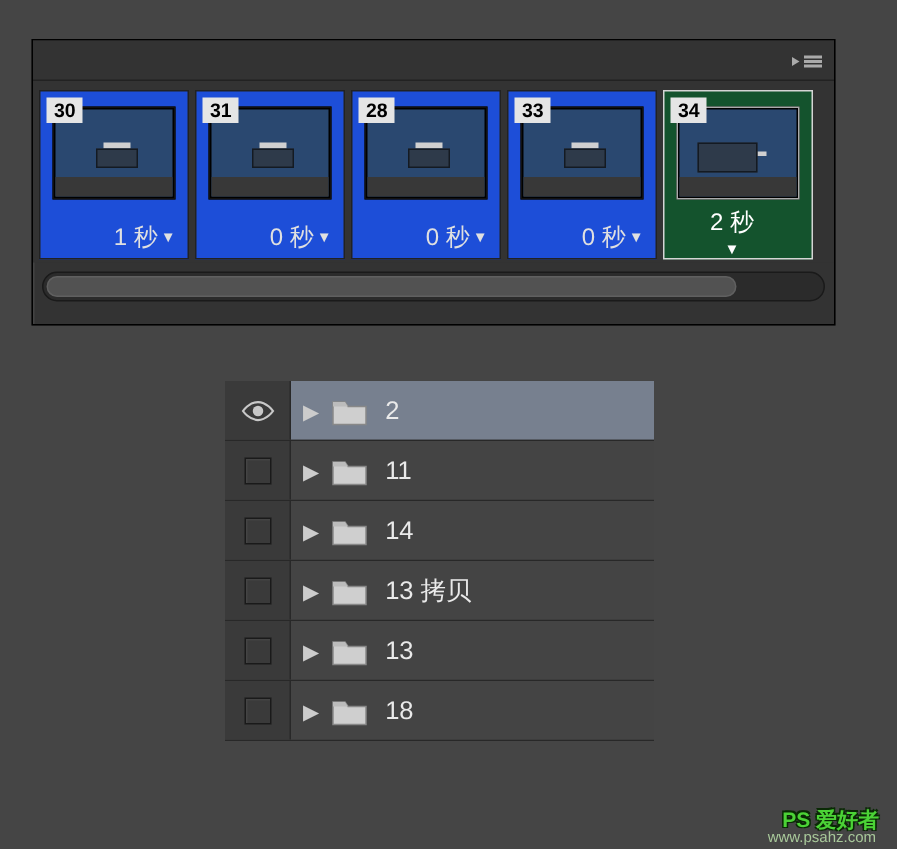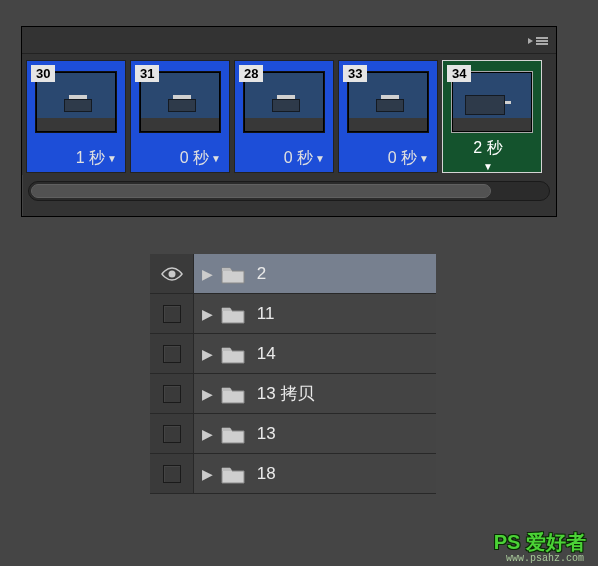--- a/index.html
+++ b/index.html
@@ -155,30 +155,29 @@
 }
 .folder-icon svg { display: block; }
 .layer-name {
   color: #eaeaea; font-size: 17px;
   margin-left: 4px;
 }
 
 .watermark {
   position: absolute;
   right: 12px; bottom: 10px;
-  font-size: 20px; font-weight: bold;
+  font-size: 14px; font-weight: bold;
   color: #4bd236;
   text-shadow: 1px 1px 0 #0a2a05, -1px -1px 0 #0a2a05, 1px -1px 0 #0a2a05, -1px 1px 0 #0a2a05;
 }
 .watermark-url {
   position: absolute;
   right: 14px; bottom: 2px;
   font-size: 10px;
   color: #a8c89a;
-  font-family: Liberation Mono, monospace;
 }
 </style>
 </head>
 <body>
 
 <div class="timeline-panel">
   <div class="panel-header">
     <div class="panel-menu">
       <svg width="22" height="12" viewBox="0 0 22 12">
         <path d="M0 3 L5 6 L0 9 Z" fill="#aaa"></path>

